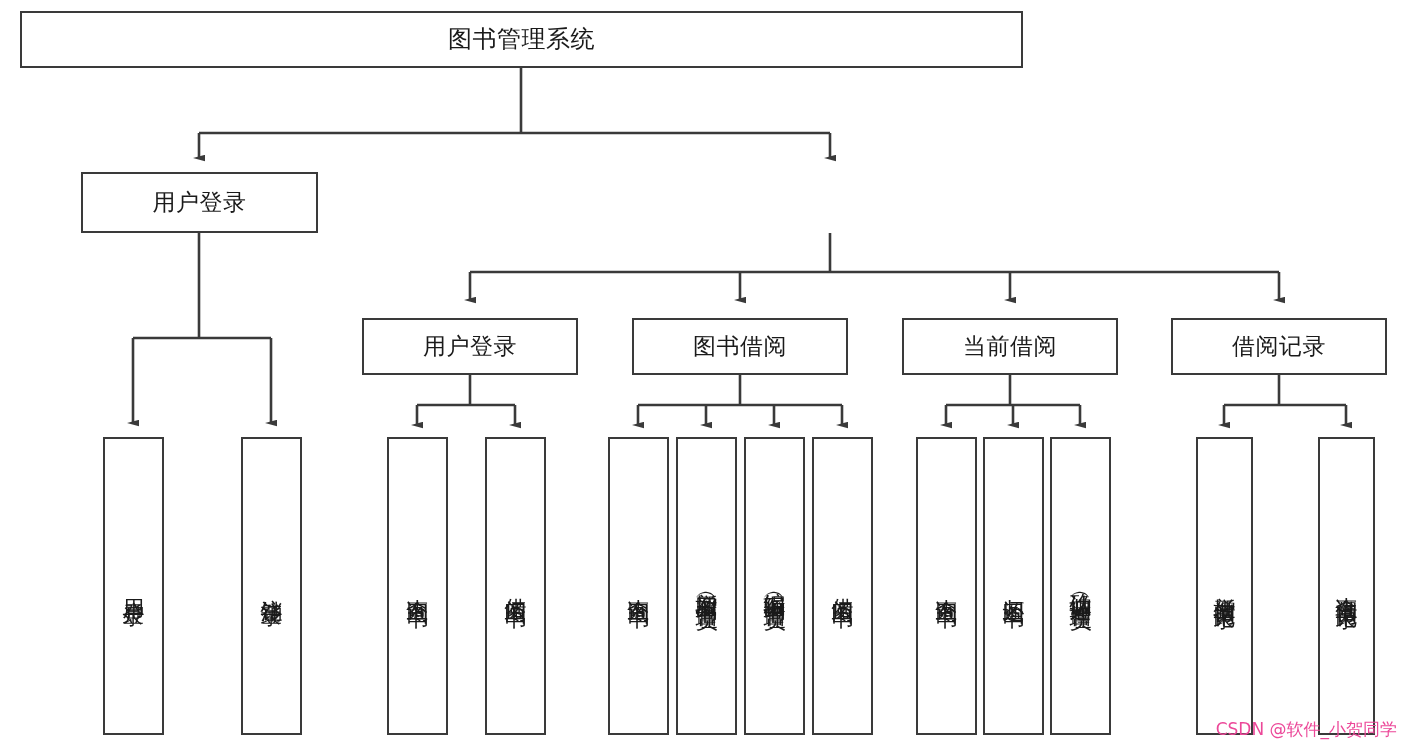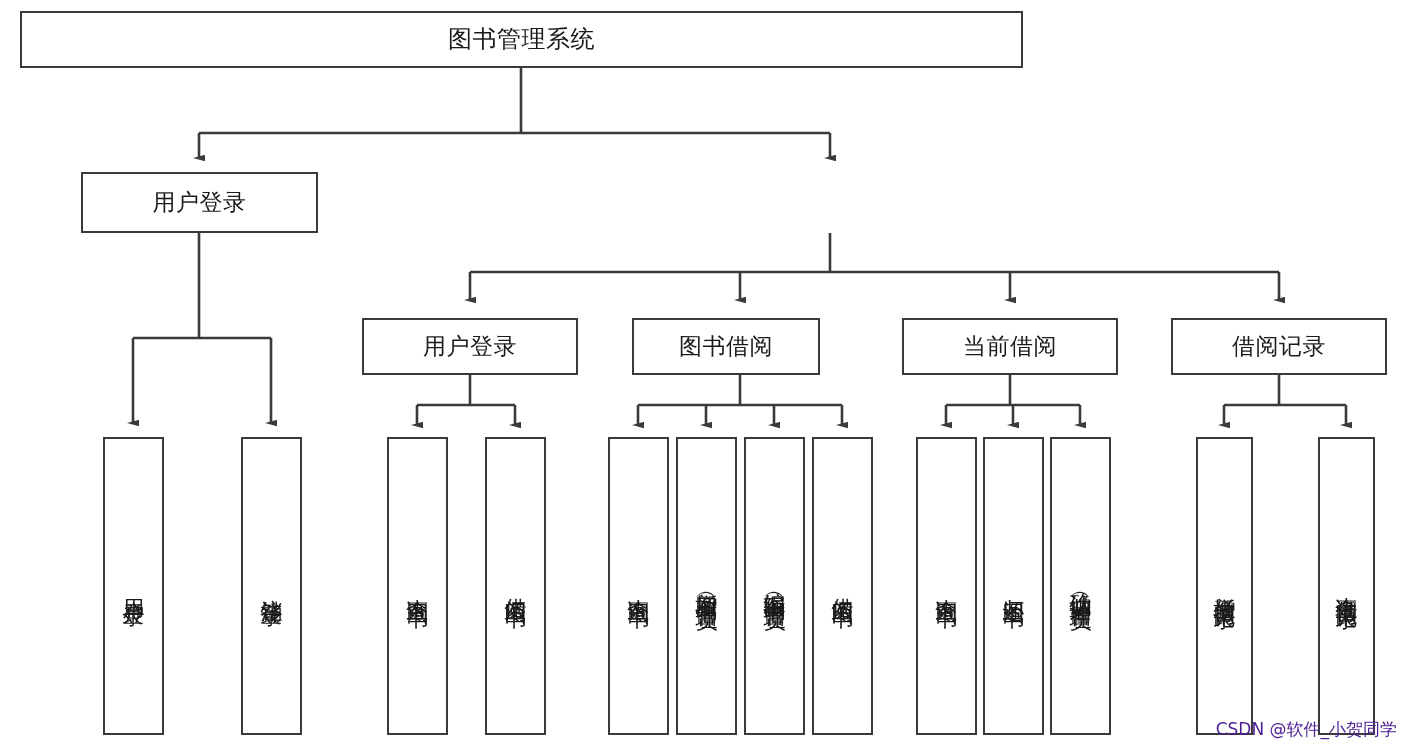--- a/index.html
+++ b/index.html
@@ -62,21 +62,21 @@
     font-size: 22px;
     letter-spacing: 2.5px;
     white-space: nowrap;
     max-height: 100%;
   }
   .watermark {
     position: absolute;
     right: 8px;
     bottom: 6px;
     font-size: 17px;
-    color: #4c1d95;
+    color: #ec4899;
     z-index: 5;
     white-space: nowrap;
     font-family: "DejaVu Sans", "Liberation Sans", sans-serif;
   }
 </style>
 </head>
 <body>
 
 <div id="diagram-root">
 
@@ -134,21 +134,21 @@
     <span class="node-label">图书管理系统</span>
   </div>
 
   <div class="node horiz" style="left:81px; top:172px; width:237px; height:61px;">
     <span class="node-label">用户登录</span>
   </div>
 
   <div class="node horiz" style="left:362px; top:318px; width:216px; height:57px;">
     <span class="node-label">用户登录</span>
   </div>
-  <div class="node horiz" style="left:632px; top:318px; width:188px; height:57px;">
+  <div class="node horiz" style="left:632px; top:318px; width:216px; height:57px;">
     <span class="node-label">图书借阅</span>
   </div>
   <div class="node horiz" style="left:902px; top:318px; width:216px; height:57px;">
     <span class="node-label">当前借阅</span>
   </div>
   <div class="node horiz" style="left:1171px; top:318px; width:216px; height:57px;">
     <span class="node-label">借阅记录</span>
   </div>
 
   <div class="node vert" style="left:103px; top:437px; width:61px; height:298px;">

